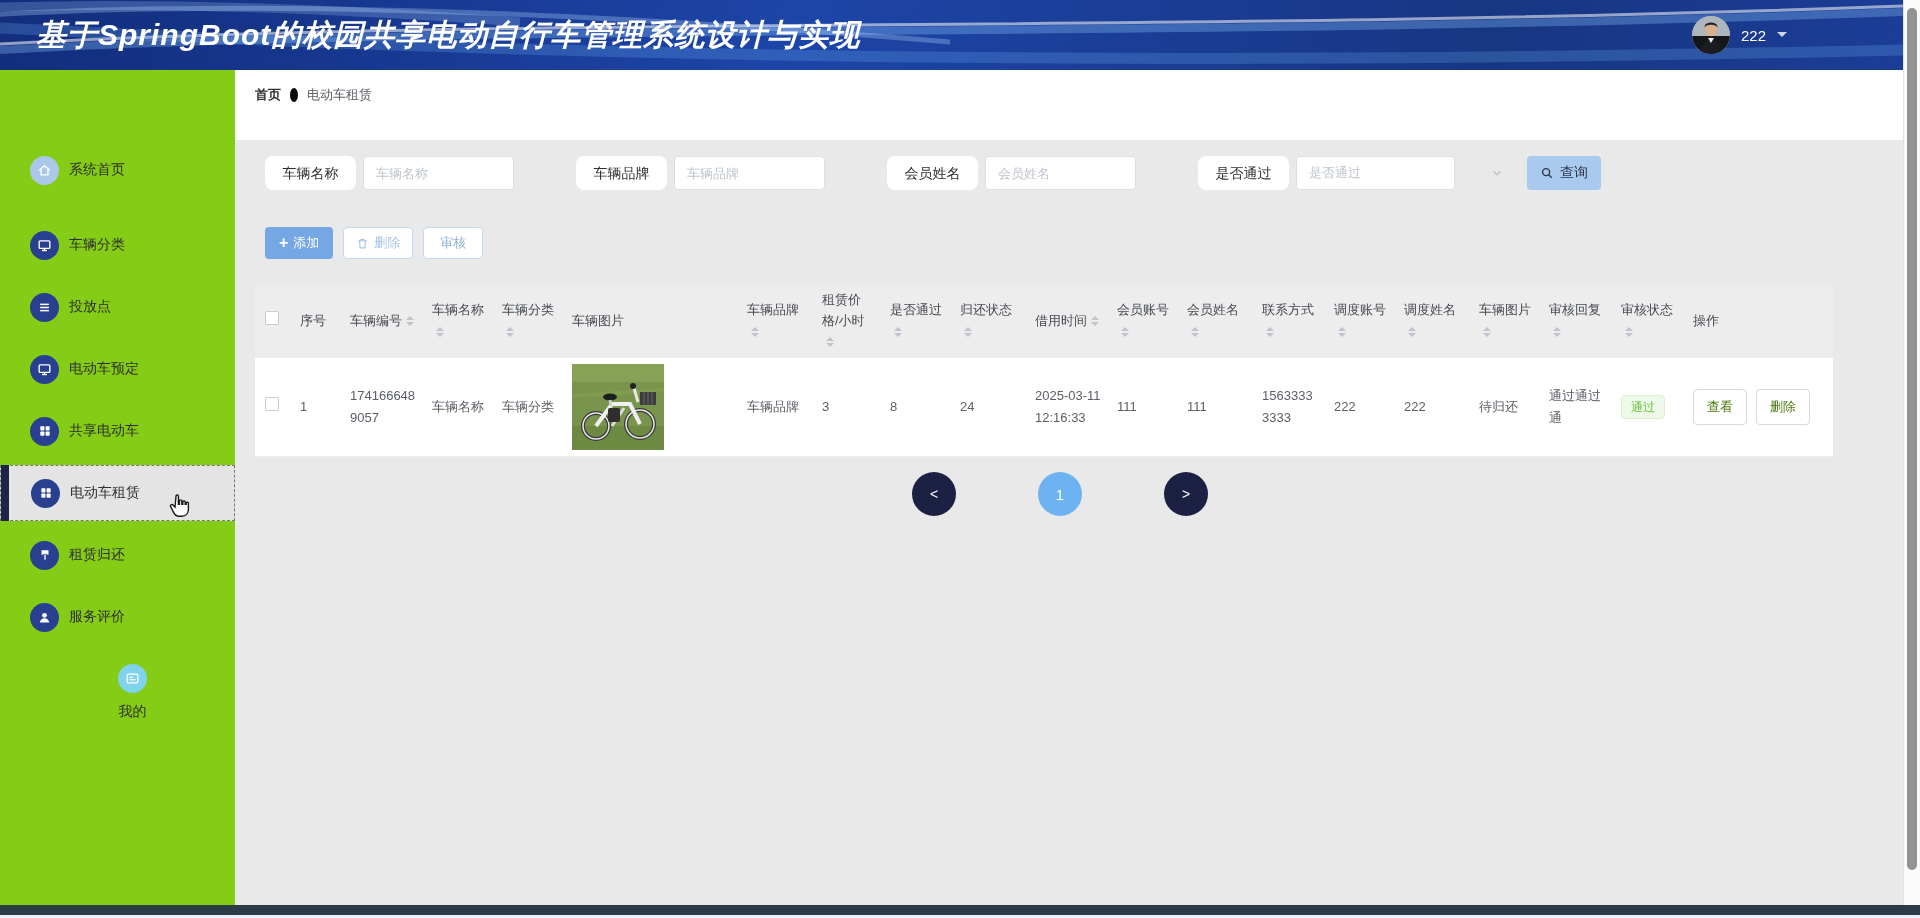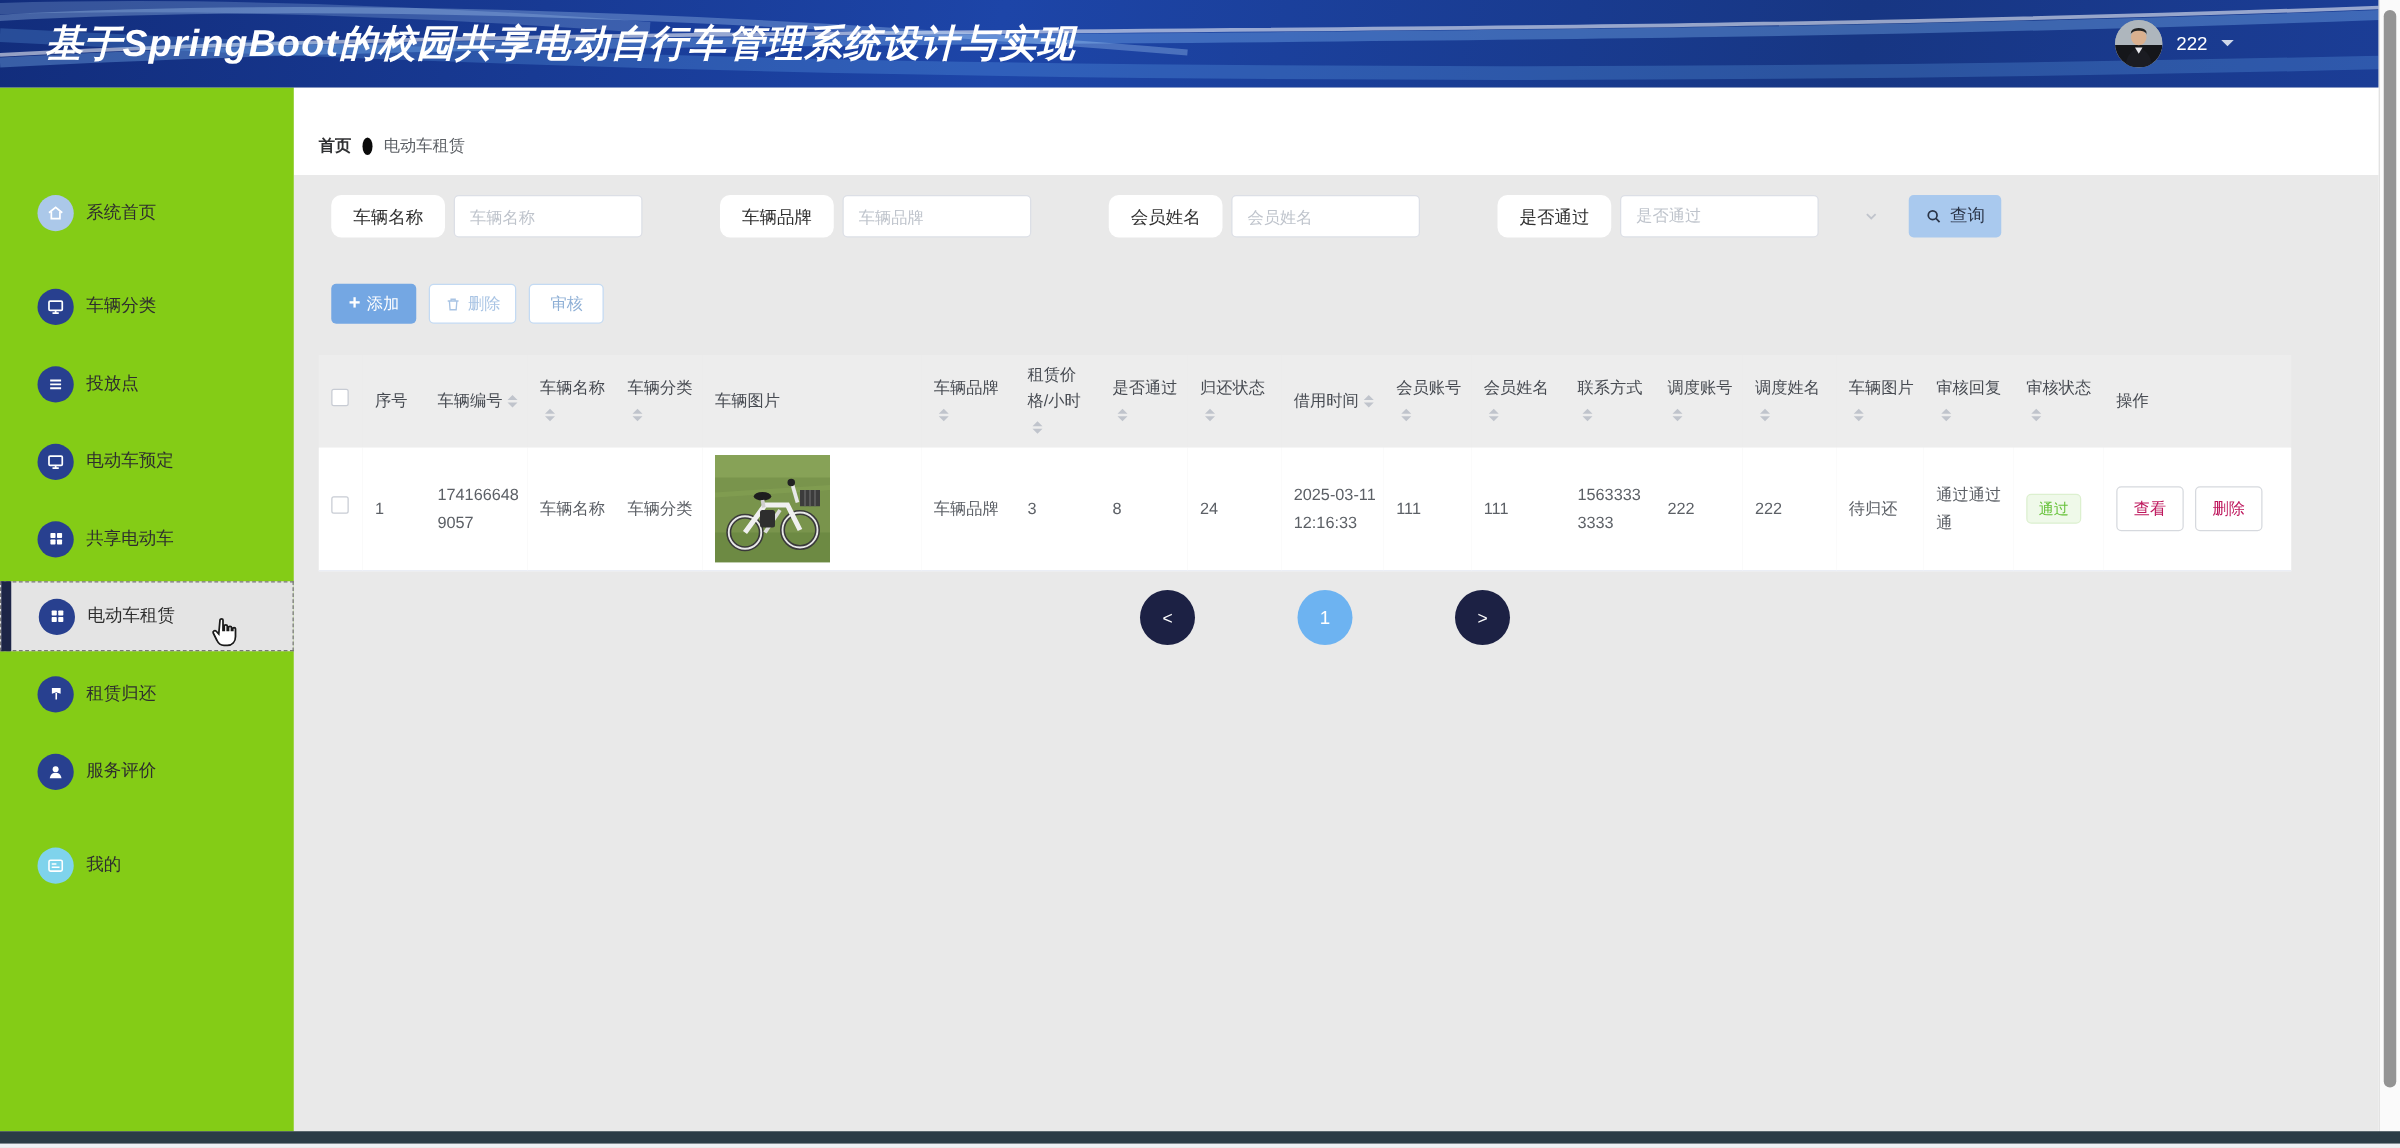--- a/index.html
+++ b/index.html
@@ -27,36 +27,36 @@
   .caret-down-white { width:0; height:0; border:5px solid transparent; border-top-color:#cfd8ea; margin-top:4px; }
 
   
   .sidebar { position:absolute; left:0; top:70px; width:235px; height:835px; background:#84cc16; z-index:4; }
   .menu { padding-top:72px; }
   .menu-item {
     height:56px; display:flex; align-items:center; gap:10px;
     padding-left:30px; margin-bottom:6px; cursor:pointer; position:relative;
   }
   .menu-item.gap-after { margin-bottom:19px; }
-  .menu-item.gap-before { margin-top:19px; }
+  .menu-item.gap-before { margin-top:19px;flex-direction:column; }
   .menu-item.active { background:#e4e4e4; border:1px dashed #767676; }
   .menu-item.active::before {
     content:""; position:absolute; left:-0px; top:-1px; bottom:-1px; width:8px; background:#1d2547;
   }
   .icon-circle {
     width:29px; height:29px; border-radius:50%; background:#28408f;
     display:flex; align-items:center; justify-content:center; flex-shrink:0;
   }
   .icon-circle.tint-blue { background:#abc8e9; }
   .icon-circle.tint-cyan { background:#7fd3ec; }
   .menu-label { font-size:14px; color:#2e2e2e; }
 
   
   .main { position:absolute; left:235px; top:70px; width:1668px; height:835px; background:#fff; }
-  .breadcrumb { position:absolute; left:20px; top:38px; display:flex; align-items:center; gap:9px; font-size:13px; }
+  .breadcrumb { position:absolute; left:20px; top:16px; display:flex; align-items:center; gap:9px; font-size:13px; }
   .crumb-home { font-weight:bold; color:#303133; cursor:pointer; }
   .crumb-sep { width:8px; height:14px; border-radius:50%; background:#0a0a0a; }
   .crumb-current { color:#5d6166; }
 
   .content { position:absolute; left:0; top:70px; width:1668px; height:765px; background:#e9e9e9; }
 
   
   .filter-row { position:absolute; left:30px; top:16px; display:flex; align-items:center; }
   .fgroup { display:flex; align-items:center; gap:7px; }
   .fgroup + .fgroup { margin-left:62px; }
@@ -108,21 +108,21 @@
   .sort-caret.asc { border-bottom-color:#c0c4cc; margin-bottom:2px; }
   .sort-caret.desc { border-top-color:#c0c4cc; }
   .checkbox { width:14px; height:14px; border:1px solid #c8ccd4; border-radius:2px; background:#fff; display:inline-block; cursor:pointer; }
   .veh-img { width:92px; height:86px; display:block; cursor:pointer; }
   .tag-success {
     display:inline-block; padding:2px 9px; background:#eff9e9; border:1px solid #dcf0cf;
     border-radius:4px; color:#67c23a; font-size:12px; line-height:18px;
   }
   .row-btn {
     display:inline-block; background:#fff; border:1px solid #d6d9de; border-radius:4px;
-    padding:8px 13px; font-size:13px; color:#be185d; cursor:pointer; margin-right:9px;
+    padding:8px 13px; font-size:13px; color:#4d7c0f; cursor:pointer; margin-right:9px;
     font-family:"Liberation Sans","DejaVu Sans",sans-serif;
   }
 
   
   .pagination { position:absolute; left:20px; top:332px; width:1578px; display:flex; justify-content:center; gap:82px; transform:translateX(16px); }
   .page-circle { width:44px; height:44px; border-radius:50%; display:flex; align-items:center; justify-content:center;
                  color:#fff; font-size:14px; cursor:pointer; border:none; font-family:"Liberation Sans","DejaVu Sans",sans-serif; }
   .page-dark { background:#1c2144; }
   .page-active { background:#6db3f1; font-size:15px; }
 

